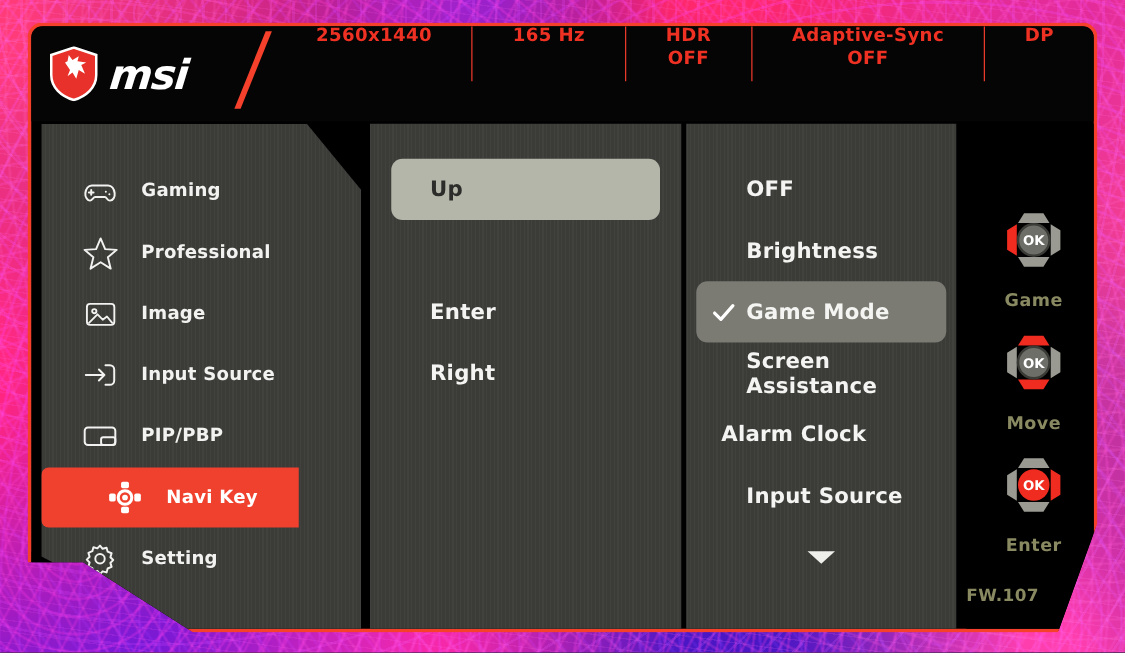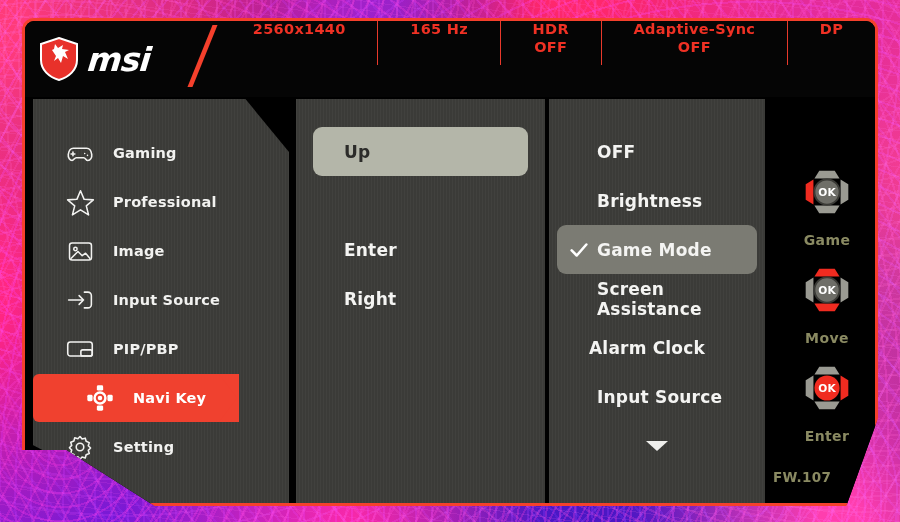--- a/index.html
+++ b/index.html
@@ -272,21 +272,21 @@
         <div class="lrow" style="top:128px">
           <svg class="chk" style="left:19px;top:12px" viewBox="0 0 24 24" fill="none" stroke="#ffffff" stroke-width="2.8" stroke-linecap="round" stroke-linejoin="round">
             <path d="M4 12.5l5.5 5.5L20 6"></path>
           </svg>
           <span class="t" style="margin-left:48px">Game Mode</span>
         </div>
         <div class="lrow" style="top:177px">
           <span class="t" style="margin-left:48px">Screen Assistance</span>
         </div>
         <div class="lrow" style="top:226px">
-          <span class="t" style="margin-left:40px">Alarm Clock</span>
+          <span class="t" style="margin-left:28px">Alarm Clock</span>
         </div>
         <div class="lrow" style="top:275px">
           <span class="t" style="margin-left:48px">Input Source</span>
         </div>
 
         <div class="caret" style="left:97px;top:342px"></div>
       </div>
 
       <div class="navpane">
 

